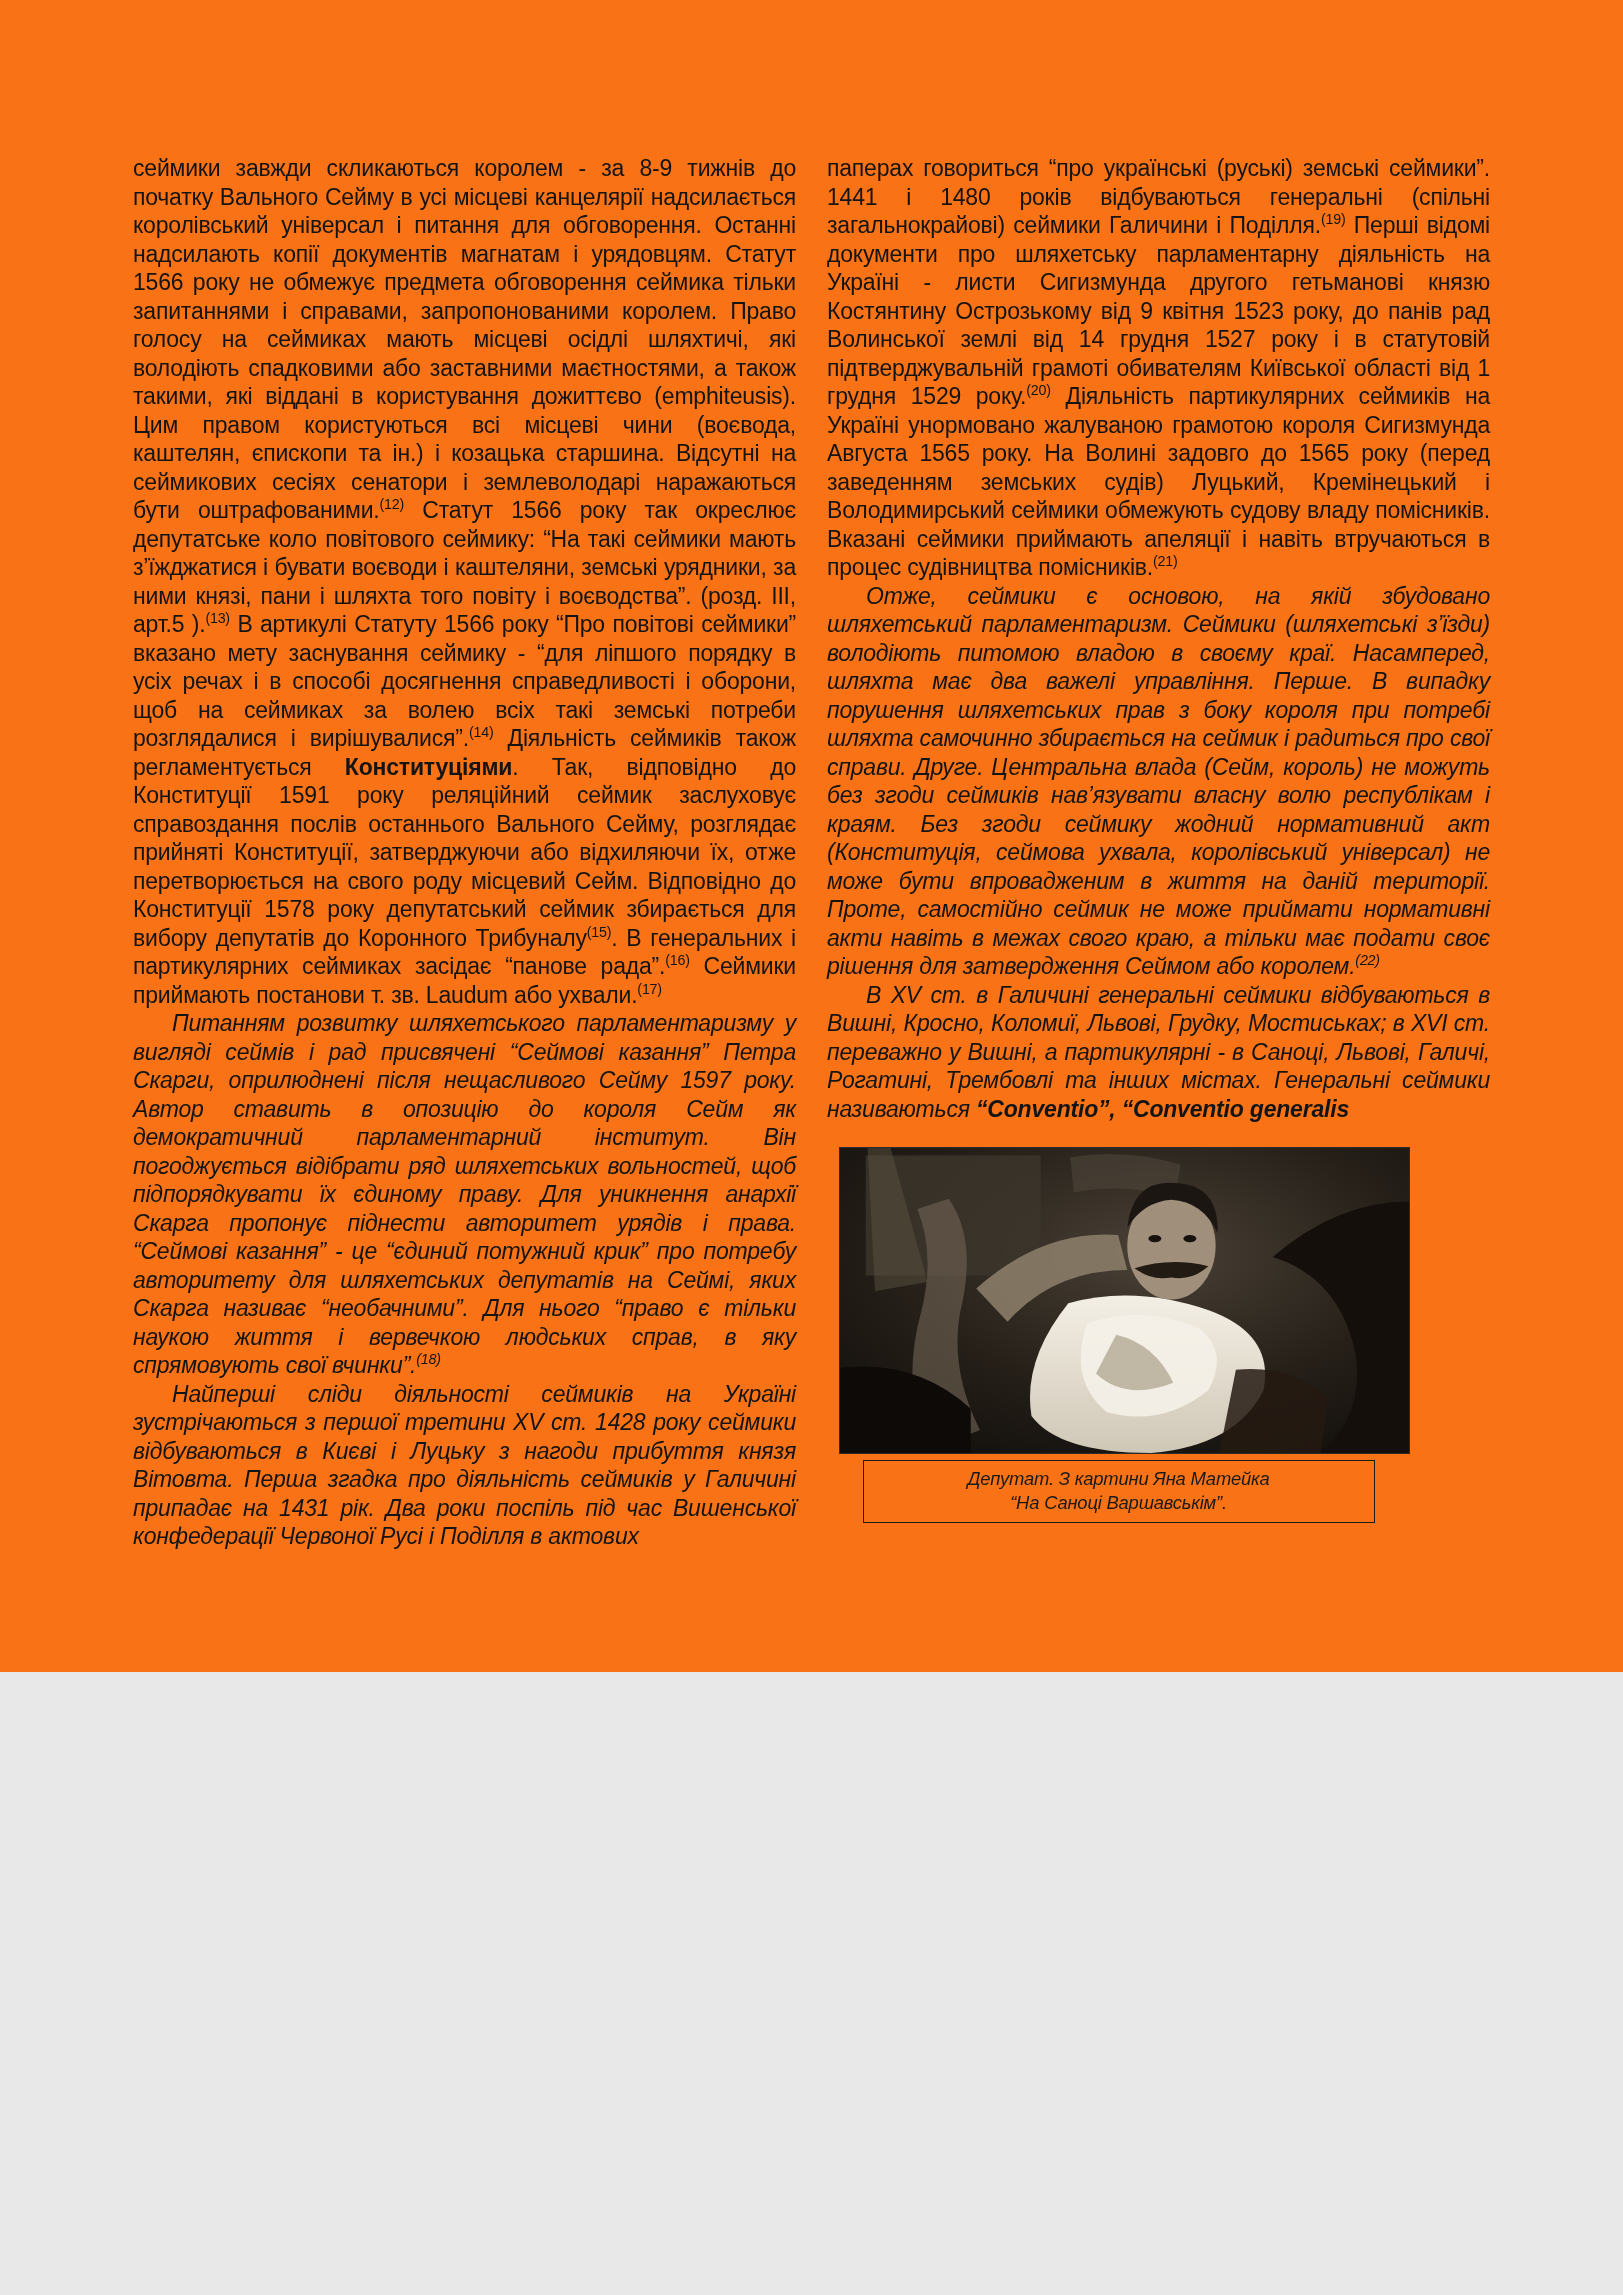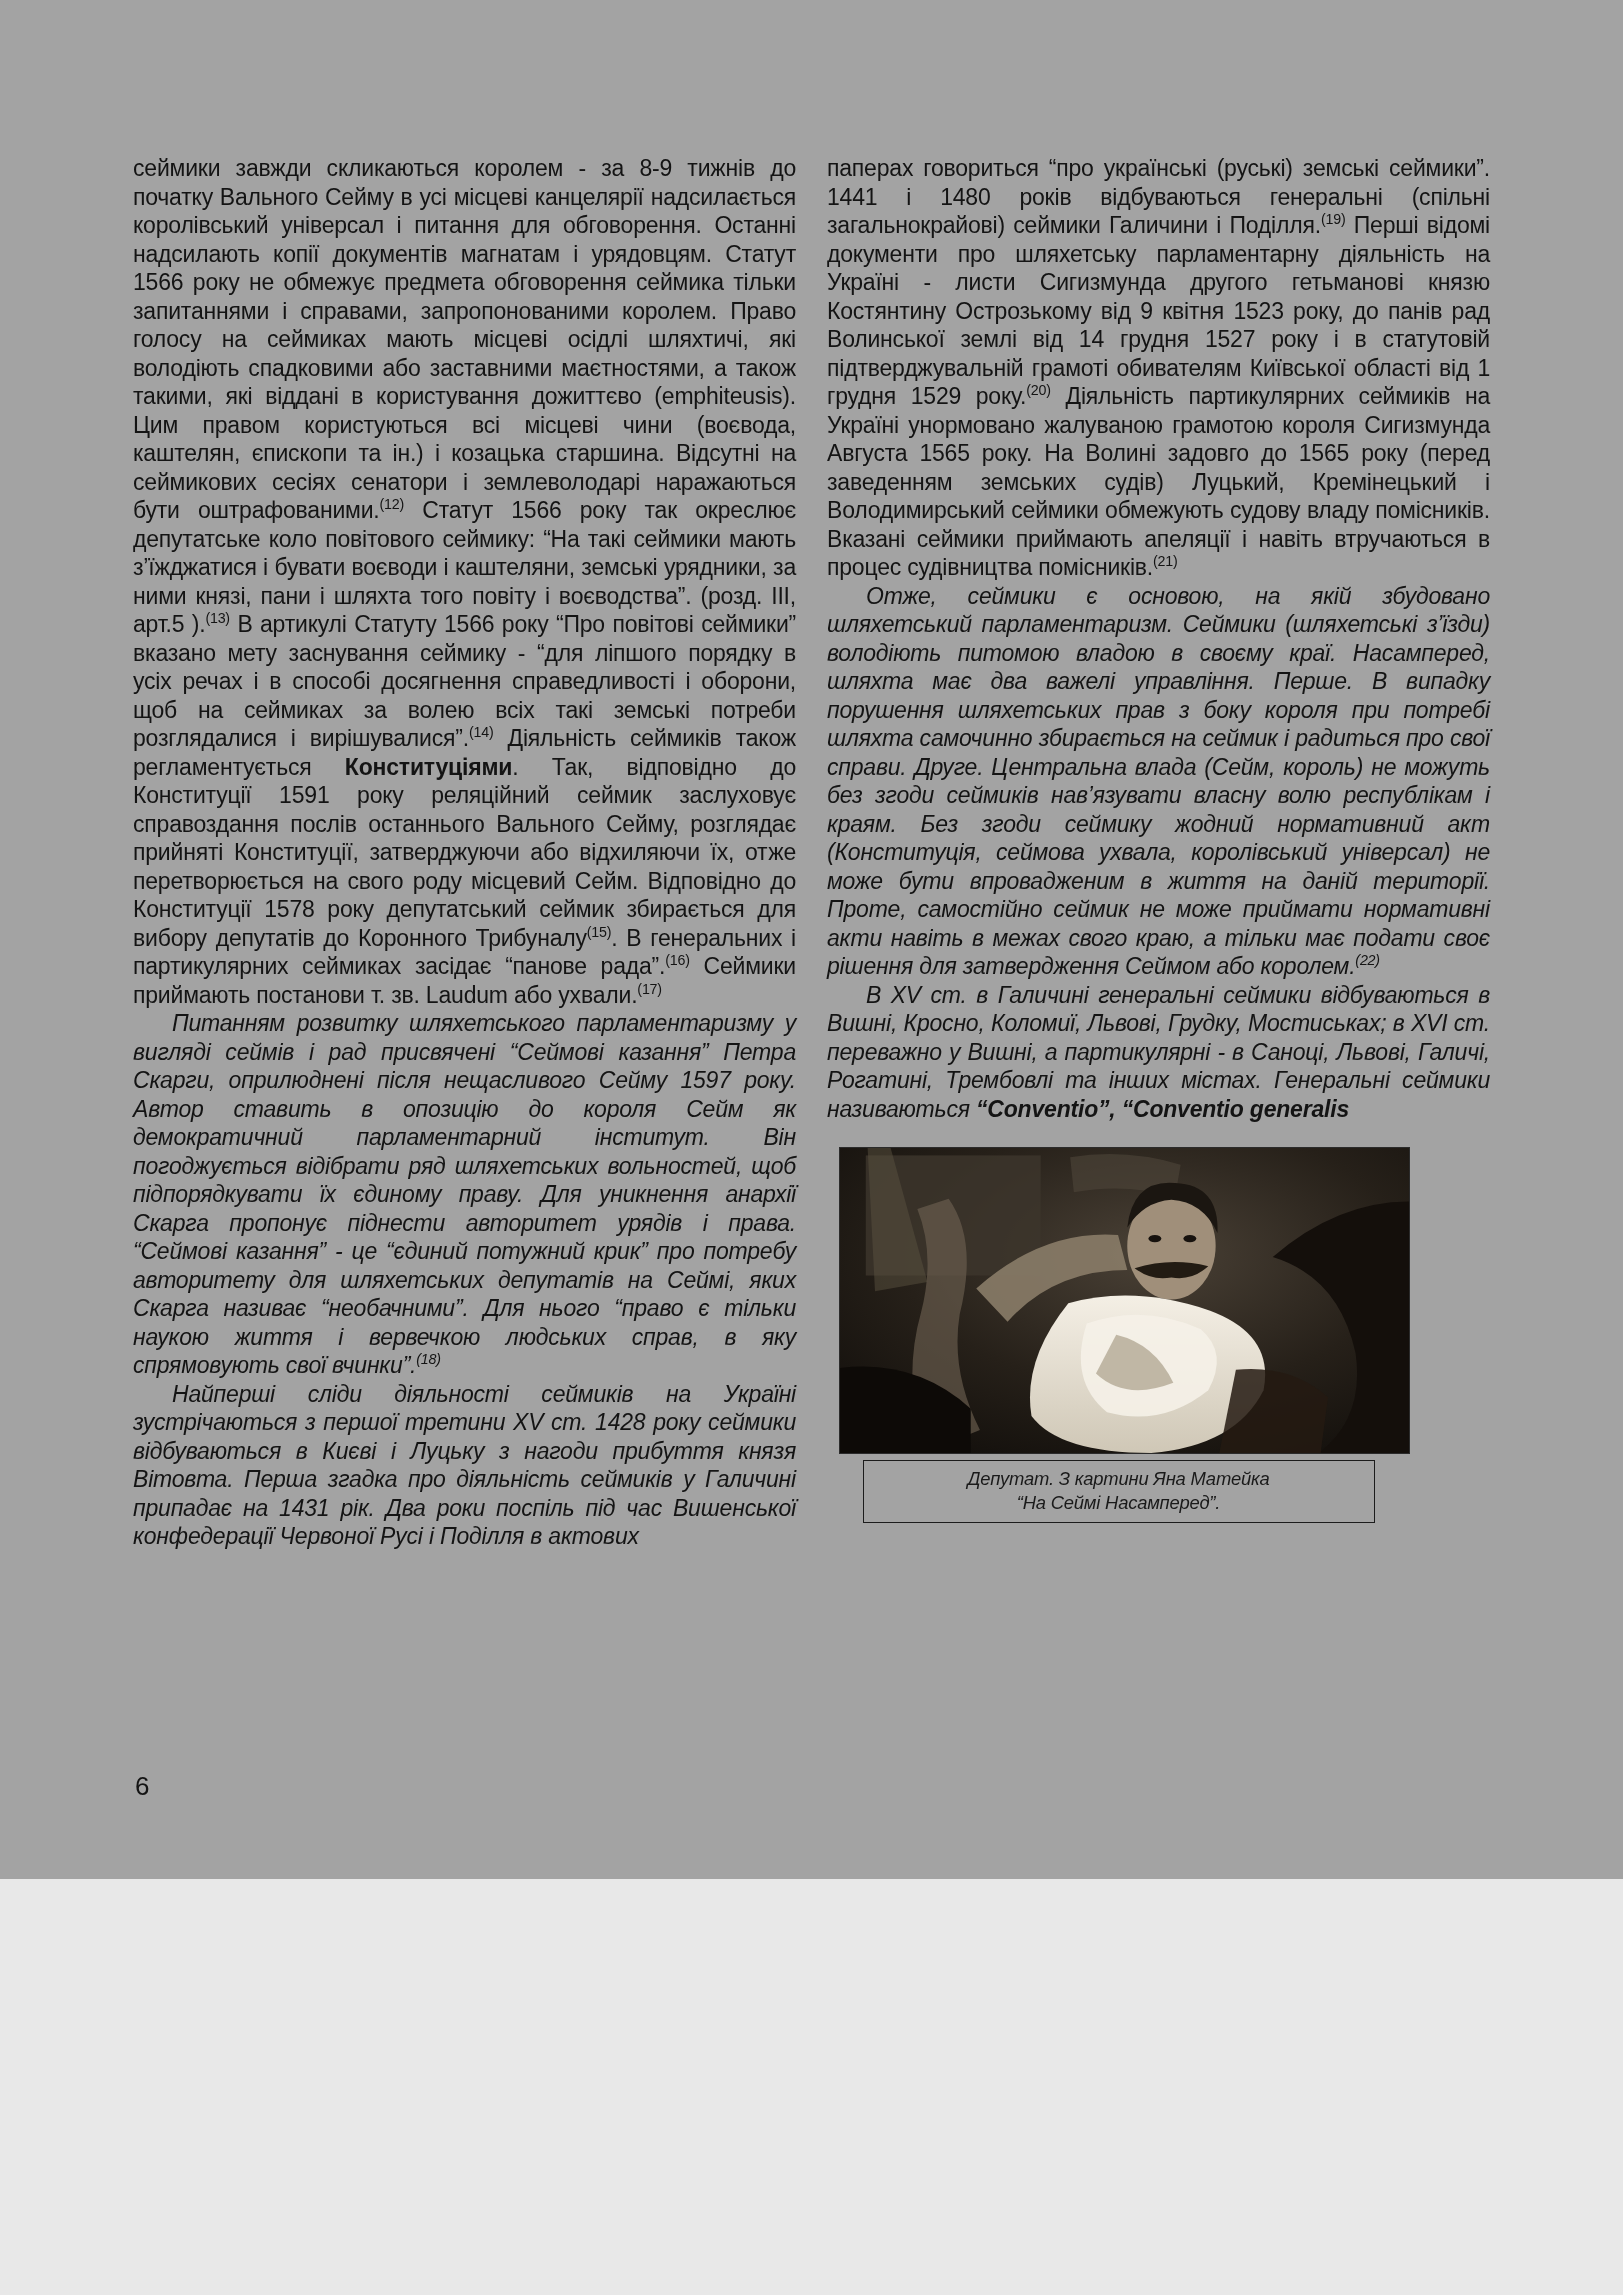--- a/index.html
+++ b/index.html
@@ -5,22 +5,22 @@
   * { margin: 0; padding: 0; box-sizing: border-box; }
   html, body { background: #e8e8e8; }
   body {
     width: 1624px;
     font-family: "Liberation Sans", sans-serif;
     color: #141414;
   }
   .page {
     position: relative;
     width: 1624px;
-    height: 1879px;
-    background: #a3a3a3;
+    height: 1672px;
+    background: #f97316;
     overflow: hidden;
   }
   .content {
     position: absolute;
     left: 133px;
     top: 154px;
     width: 1357px;
     display: flex;
     gap: 31px;
   }
@@ -111,21 +111,21 @@
             <path d="M248 168 Q320 148 402 176 Q472 202 460 262 Q430 322 338 330 Q238 330 208 290 Q198 230 248 168 Z" fill="url(#shirtGrad)"></path>
             <path d="M268 190 Q330 168 392 196 Q422 222 400 262 Q350 302 290 286 Q248 252 268 190 Z" fill="#f5f1e8" opacity="0.9"></path>
             <path d="M300 202 q42 10 62 52 q-52 20 -84 -10 z" fill="#b3a995" opacity="0.8"></path>
             <path d="M470 118 Q542 140 560 222 Q570 292 520 330 L618 330 L618 58 Q540 58 470 118 Z" fill="#140f0b"></path>
             <path d="M0 238 Q82 228 142 282 L142 330 L0 330 Z" fill="#0d0a07"></path>
             <path d="M430 240 q60 -6 100 30 l-8 60 l-110 0 Z" fill="#241a12" opacity="0.85"></path>
           </svg>
         </div>
         <figcaption class="caption-box">
           <div>Депутат. З картини Яна Матейка</div>
-          <div>“На Сеймі Насамперед”.</div>
+          <div>“На Саноці Варшавськім”.</div>
         </figcaption>
       </figure>
     </div>
 
   </div>
 
   <div class="page-number">6</div>
 </div>
 
 

